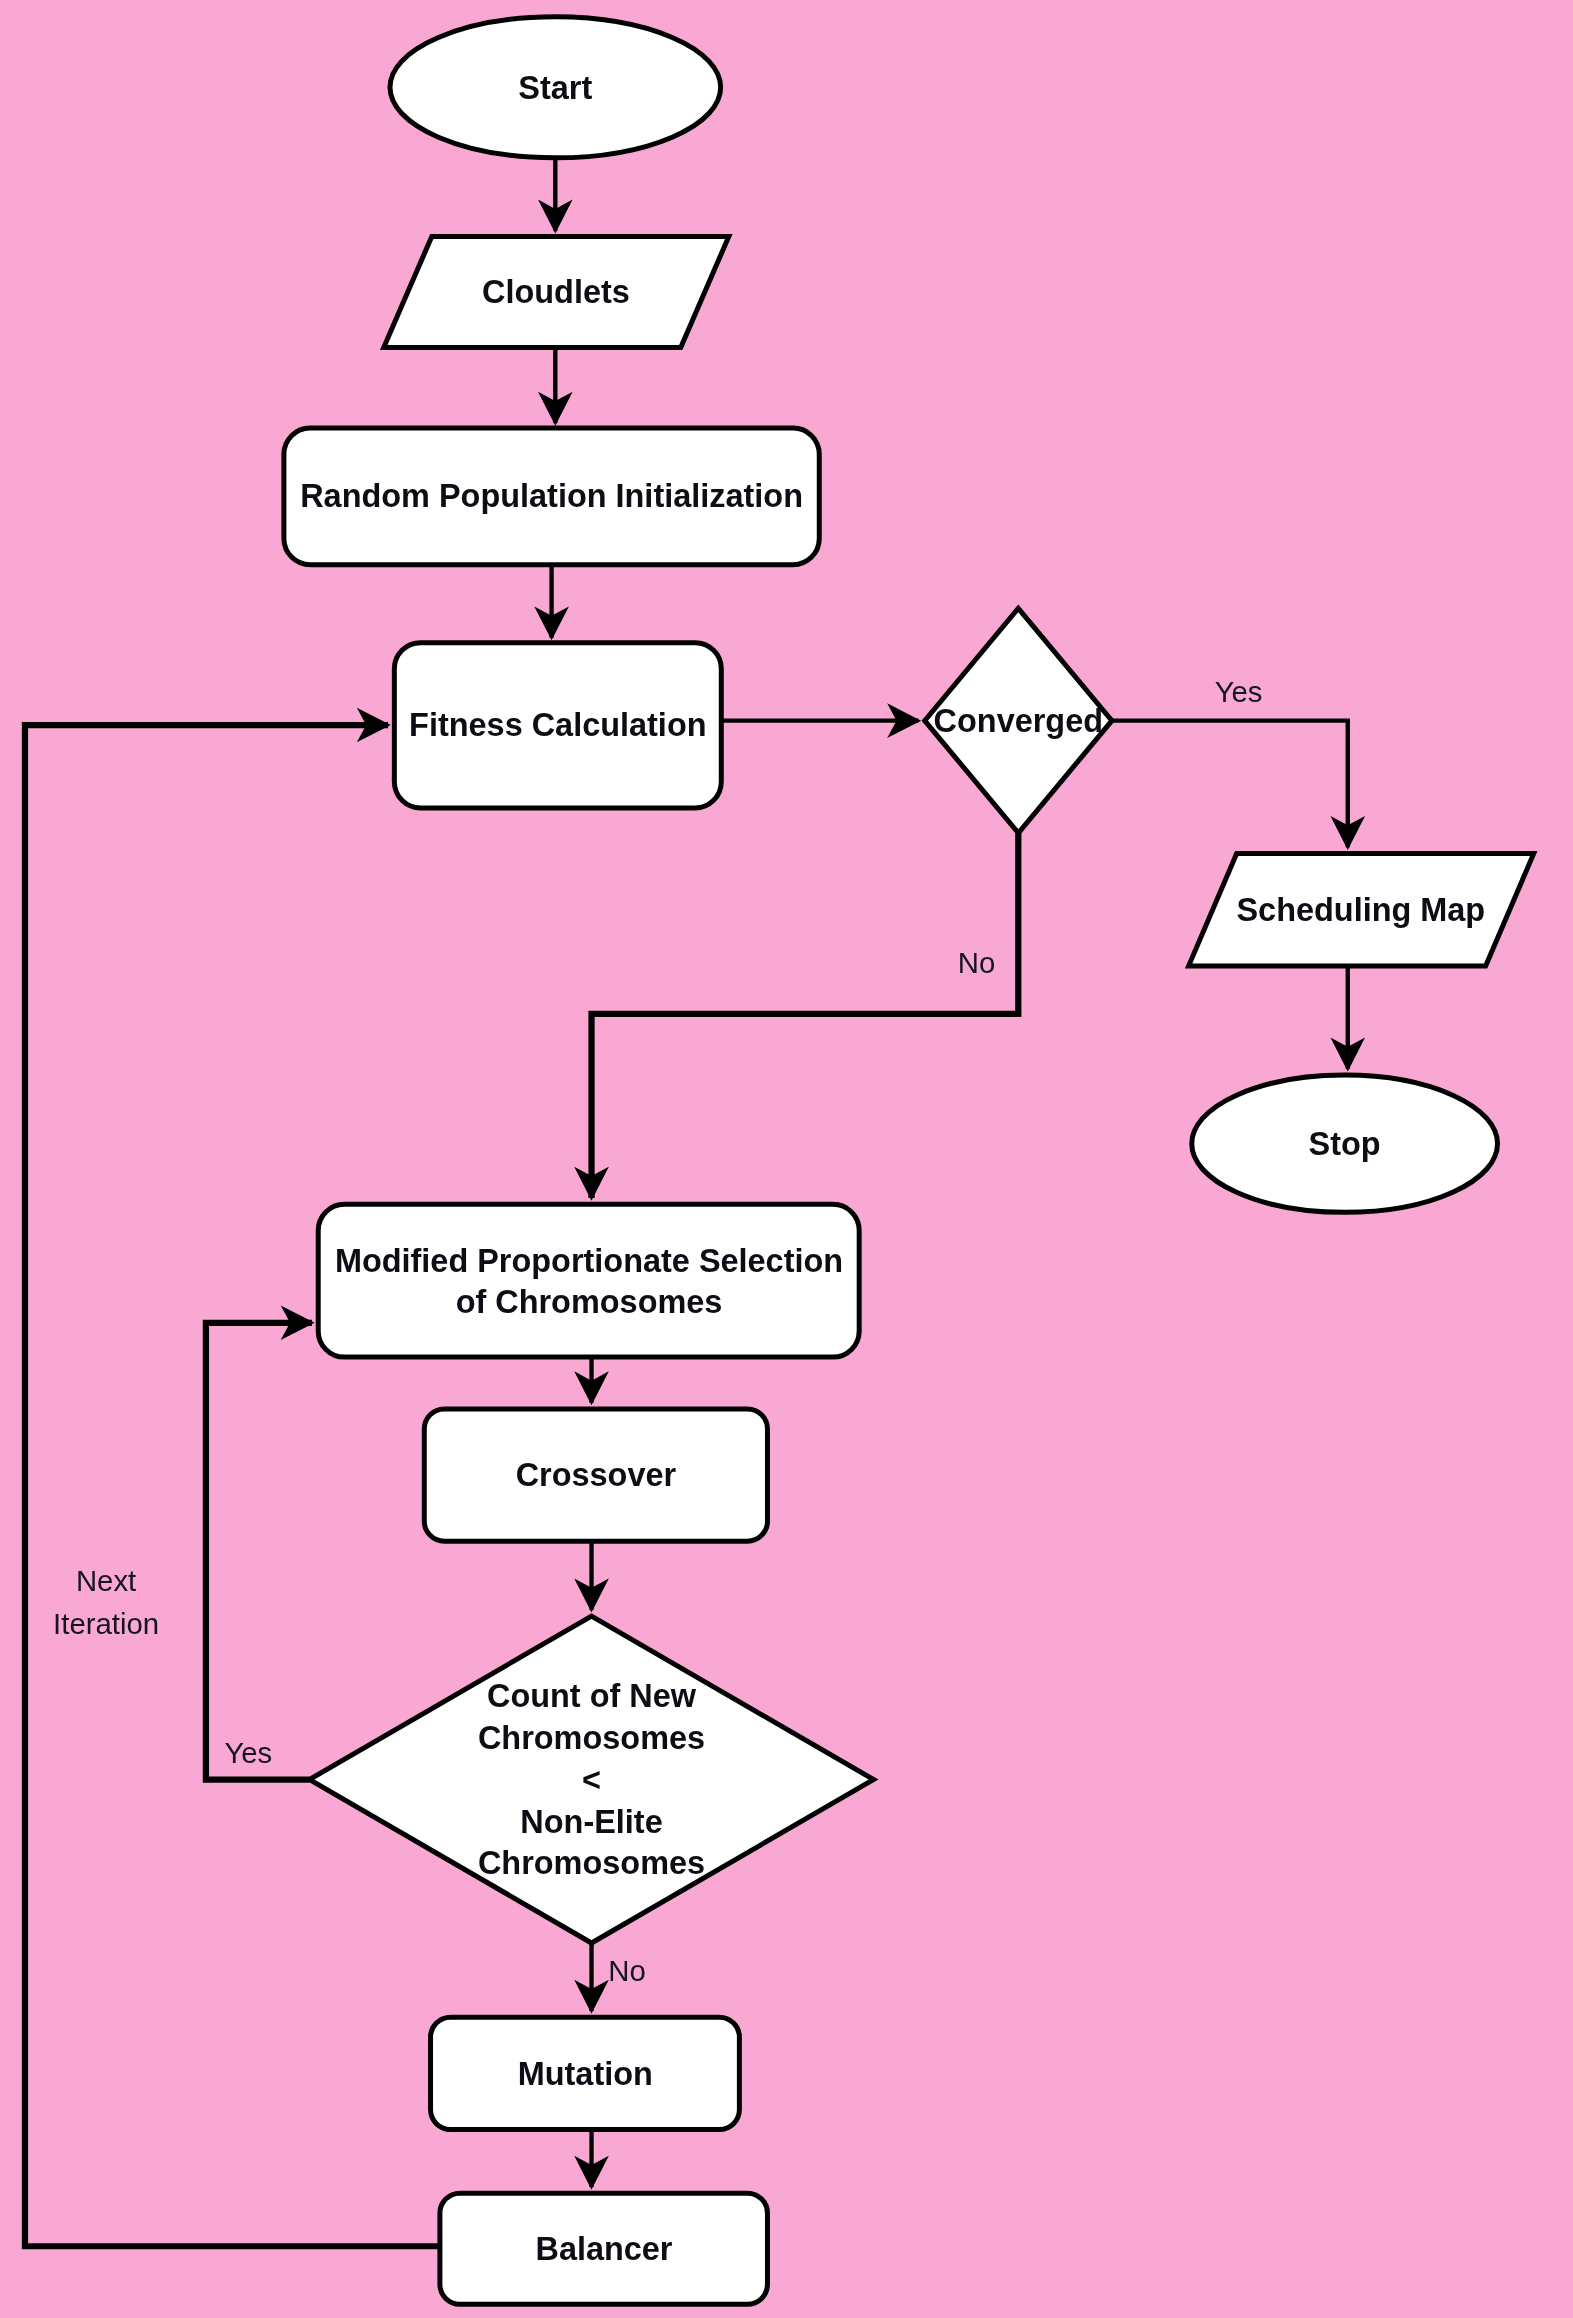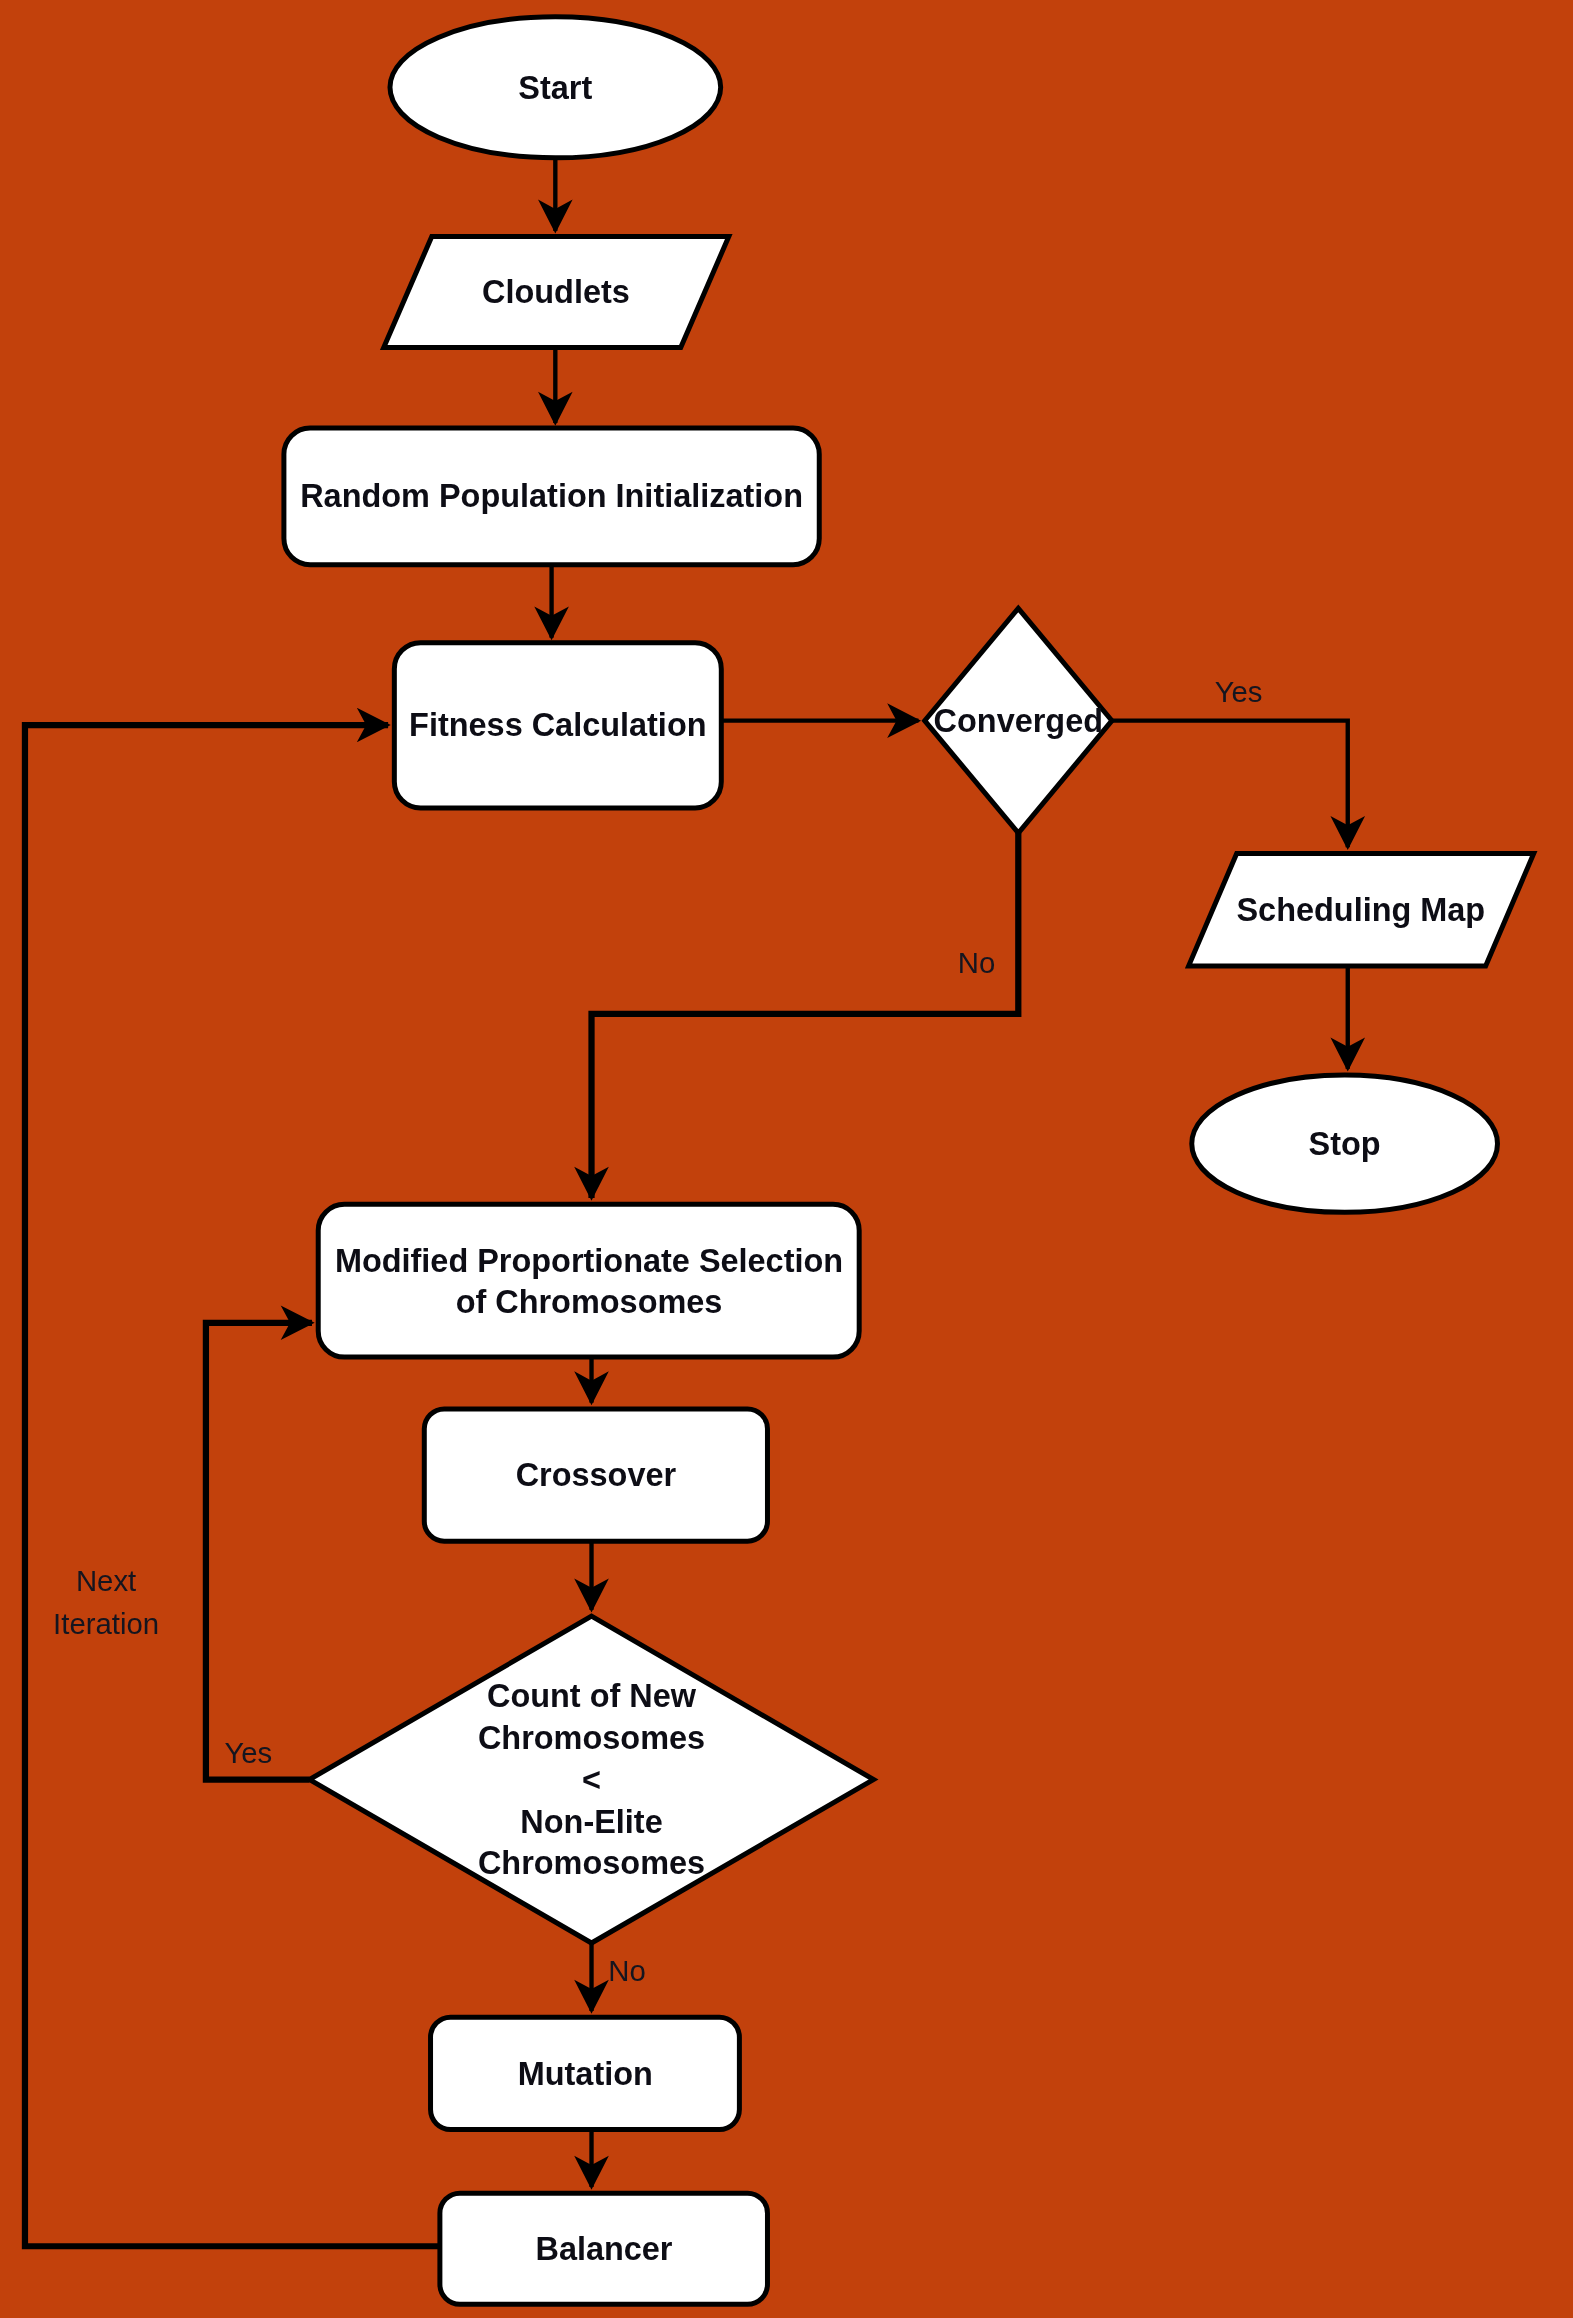--- a/index.html
+++ b/index.html
@@ -2,21 +2,21 @@
 <html style="font-size:10px"><head>
 <meta charset="utf-8">
 <style>
   html, body {
     margin: 0;
     padding: 0;
     background: #ffffff;
   }
   .canvas {
     width: 100%;
-    background: #c2410c;
+    background: #f9a8d4;
     text-align: right;
   }
   svg {
     display: block;
     width: 100%;
     height: auto;
     font-family: "Liberation Sans", "DejaVu Sans", sans-serif;
   }
   .shape {
     fill: #ffffff;

